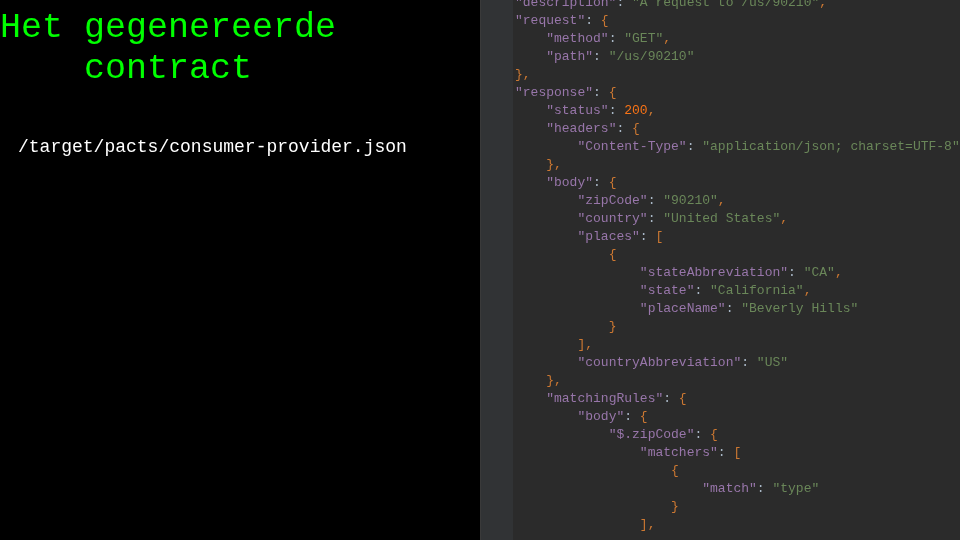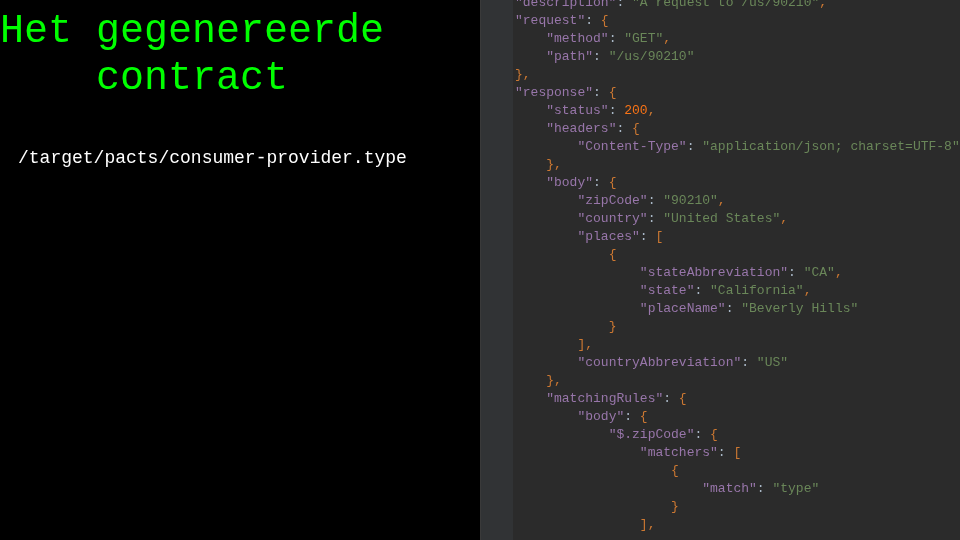--- a/index.html
+++ b/index.html
@@ -16,21 +16,21 @@
     height: 100%;
   }
   .left {
     width: 480px;
     flex-shrink: 0;
     background: #000;
     padding: 0;
   }
   .title {
     color: #00ff00;
-    font-size: 40px;
+    font-size: 35px;
     line-height: 1.18;
     padding: 8px 0 0 0;
     white-space: pre;
   }
   .subtitle {
     color: #ffffff;
     font-size: 18px;
     padding-top: 46px;
     padding-left: 18px;
   }
@@ -67,19 +67,19 @@
   .q  { color: #9876aa; }  
   .line { display: block; }
 </style>
 </head>
 <body>
 
 <div class="slide">
   <div class="left">
     <div class="title">Het gegenereerde
     contract</div>
-    <div class="subtitle">/target/pacts/consumer-provider.type</div>
+    <div class="subtitle">/target/pacts/consumer-provider.json</div>
   </div>
   <div class="right">
     <div class="gutter"></div>
     <pre class="code" id="code-block"><span class="line"><span class="q">"description"</span><span>: </span><span class="s">"A request to /us/90210"</span><span class="p">,</span></span><span class="line"><span class="q">"request"</span><span>: </span><span class="p">{</span></span><span class="line"><span>    </span><span class="q">"method"</span><span>: </span><span class="s">"GET"</span><span class="p">,</span></span><span class="line"><span>    </span><span class="q">"path"</span><span>: </span><span class="s">"/us/90210"</span></span><span class="line"><span class="p">},</span></span><span class="line"><span class="q">"response"</span><span>: </span><span class="p">{</span></span><span class="line"><span>    </span><span class="q">"status"</span><span>: </span><span class="k">200</span><span class="p">,</span></span><span class="line"><span>    </span><span class="q">"headers"</span><span>: </span><span class="p">{</span></span><span class="line"><span>        </span><span class="q">"Content-Type"</span><span>: </span><span class="s">"application/json; charset=UTF-8"</span></span><span class="line"><span>    </span><span class="p">},</span></span><span class="line"><span>    </span><span class="q">"body"</span><span>: </span><span class="p">{</span></span><span class="line"><span>        </span><span class="q">"zipCode"</span><span>: </span><span class="s">"90210"</span><span class="p">,</span></span><span class="line"><span>        </span><span class="q">"country"</span><span>: </span><span class="s">"United States"</span><span class="p">,</span></span><span class="line"><span>        </span><span class="q">"places"</span><span>: </span><span class="p">[</span></span><span class="line"><span>            </span><span class="p">{</span></span><span class="line"><span>                </span><span class="q">"stateAbbreviation"</span><span>: </span><span class="s">"CA"</span><span class="p">,</span></span><span class="line"><span>                </span><span class="q">"state"</span><span>: </span><span class="s">"California"</span><span class="p">,</span></span><span class="line"><span>                </span><span class="q">"placeName"</span><span>: </span><span class="s">"Beverly Hills"</span></span><span class="line"><span>            </span><span class="p">}</span></span><span class="line"><span>        </span><span class="p">],</span></span><span class="line"><span>        </span><span class="q">"countryAbbreviation"</span><span>: </span><span class="s">"US"</span></span><span class="line"><span>    </span><span class="p">},</span></span><span class="line"><span>    </span><span class="q">"matchingRules"</span><span>: </span><span class="p">{</span></span><span class="line"><span>        </span><span class="q">"body"</span><span>: </span><span class="p">{</span></span><span class="line"><span>            </span><span class="q">"$.zipCode"</span><span>: </span><span class="p">{</span></span><span class="line"><span>                </span><span class="q">"matchers"</span><span>: </span><span class="p">[</span></span><span class="line"><span>                    </span><span class="p">{</span></span><span class="line"><span>                        </span><span class="q">"match"</span><span>: </span><span class="s">"type"</span></span><span class="line"><span>                    </span><span class="p">}</span></span><span class="line"><span>                </span><span class="p">],</span></span></pre>
   </div>
 </div>
 
 </body></html>

